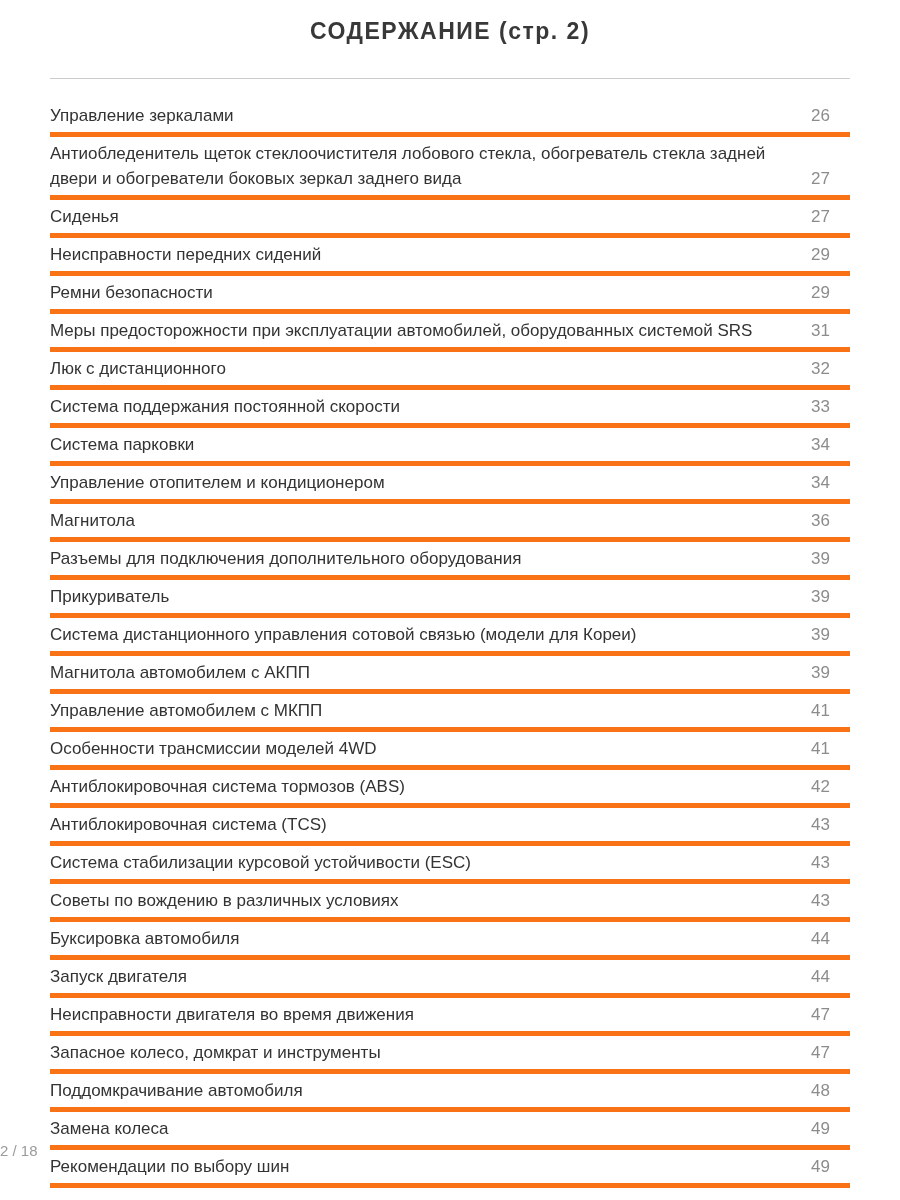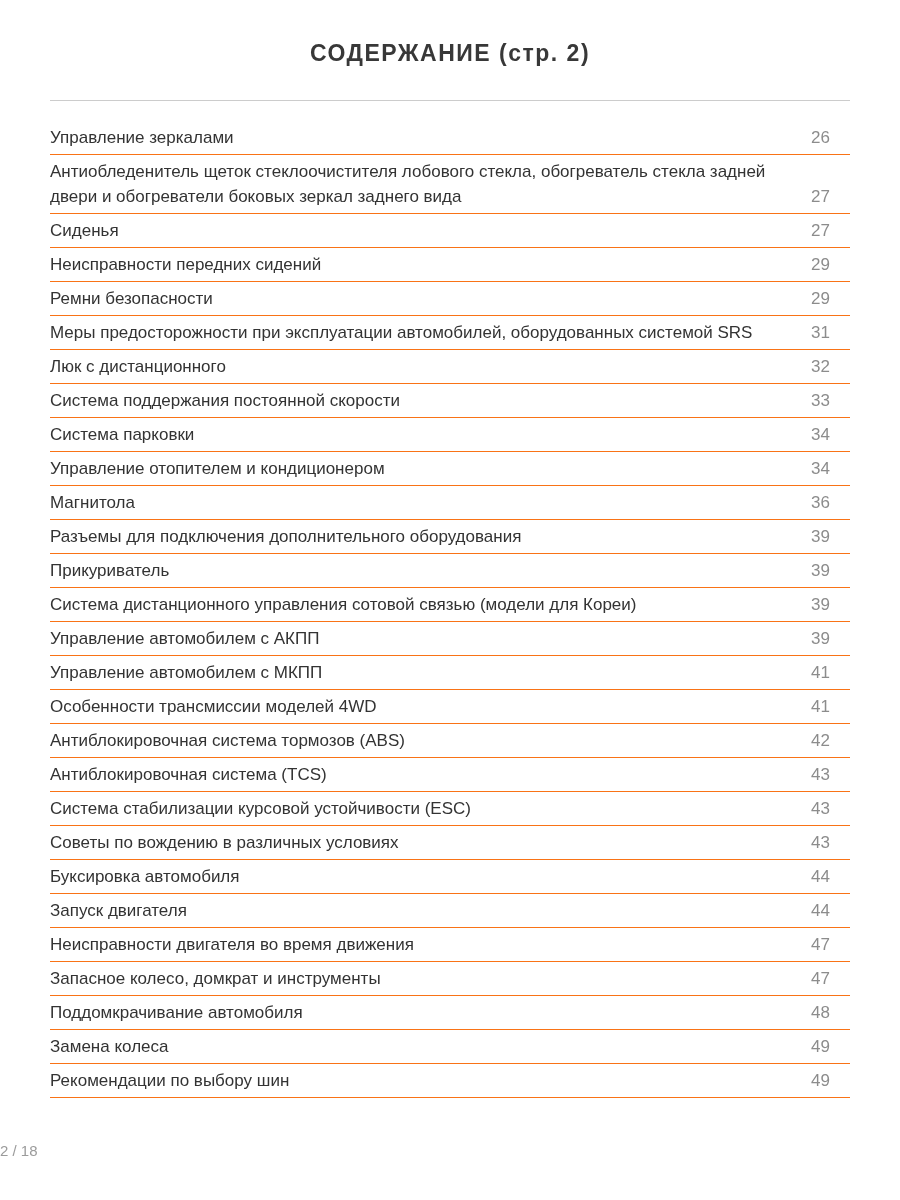--- a/index.html
+++ b/index.html
@@ -12,42 +12,42 @@
     position: relative;
     width: 900px;
     height: 1200px;
     background: #ffffff;
     box-sizing: border-box;
     padding: 0 50px;
     overflow: hidden;
   }
   .doc-title {
     margin: 0;
-    padding-top: 40px;
+    padding-top: 18px;
     text-align: center;
     font-size: 23px;
     font-weight: bold;
     letter-spacing: 1.5px;
     color: #383838;
   }
   .title-divider {
     border: none;
     border-top: 1px solid #cccccc;
     margin: 33px 0 0 0;
   }
   .toc {
     margin-top: 20px;
   }
   .toc-row {
     display: flex;
     justify-content: space-between;
     align-items: flex-end;
     gap: 8px;
     padding: 4px 0;
-    border-bottom: 1px solid #f97316;
+    border-bottom: 5px solid #f97316;
     font-size: 17px;
     line-height: 25px;
   }
   .toc-label {
     color: #333333;
     flex: 1 1 auto;
   }
   .toc-page {
     color: #8c8c8c;
     flex: 0 0 auto;
@@ -134,21 +134,21 @@
     <span class="toc-label">Прикуриватель</span>
     <span class="toc-page">39</span>
   </div>
 
   <div class="toc-row">
     <span class="toc-label">Система дистанционного управления сотовой связью (модели для Кореи)</span>
     <span class="toc-page">39</span>
   </div>
 
   <div class="toc-row">
-    <span class="toc-label">Управление автомобилем с АКПП</span>
+    <span class="toc-label">Магнитола автомобилем с АКПП</span>
     <span class="toc-page">39</span>
   </div>
 
   <div class="toc-row">
     <span class="toc-label">Управление автомобилем с МКПП</span>
     <span class="toc-page">41</span>
   </div>
 
   <div class="toc-row">
     <span class="toc-label">Особенности трансмиссии моделей 4WD</span>

